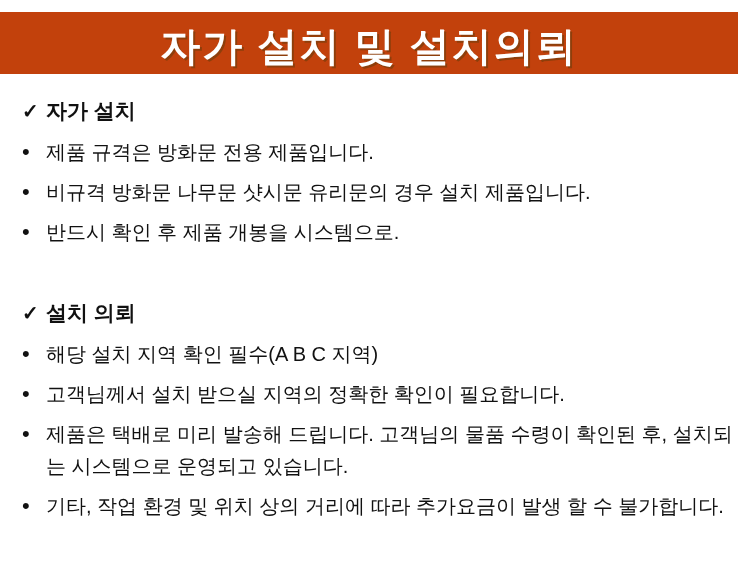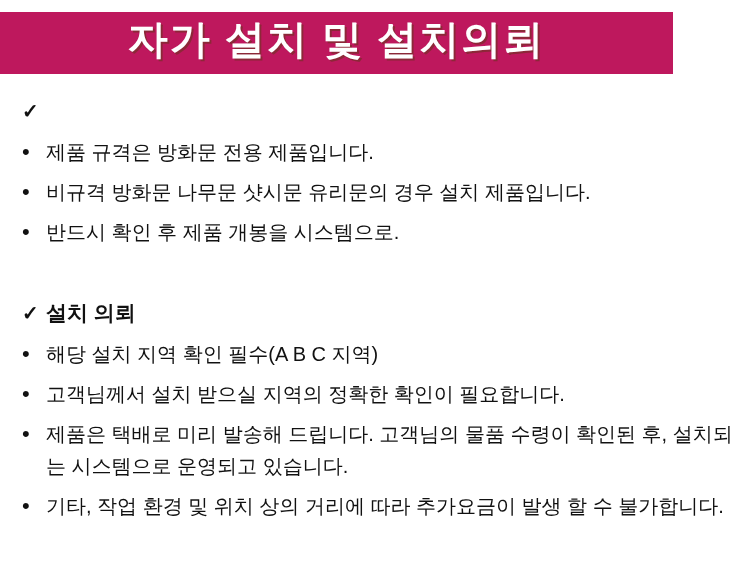--- a/index.html
+++ b/index.html
@@ -16,25 +16,25 @@
   .slide {
     position: relative;
     width: 755px;
     height: 585px;
     box-sizing: border-box;
   }
   .title-bar {
     position: absolute;
     left: 0;
     top: 12px;
-    width: 673px;
+    width: 738px;
     height: 62px;
-    background: #be185d;
+    background: #c2410c;
     display: flex;
-    align-items: flex-start;
+    align-items: flex-end;
     justify-content: center;
   }
   .title-text {
     color: #ffffff;
     font-size: 40px;
     font-weight: bold;
     letter-spacing: 2px;
     text-shadow: 2px 2px 0 rgba(80,60,10,0.45);
     white-space: nowrap;
   }
@@ -101,20 +101,21 @@
 
   <div class="title-bar">
     <div class="title-text">자가 설치 및 설치의뢰</div>
   </div>
 
   <div class="content">
 
     <div class="section">
       <div class="heading-row">
         <span class="check-mark">✓</span>
+        <span class="heading-text">자가 설치</span>
       </div>
 
       <div class="bullet-row">
         <span class="bullet-dot">•</span>
         <span class="bullet-text">제품 규격은 방화문 전용 제품입니다.</span>
       </div>
       <div class="bullet-row">
         <span class="bullet-dot">•</span>
         <span class="bullet-text">비규격 방화문 나무문 샷시문 유리문의 경우 설치 제품입니다.</span>
       </div>

